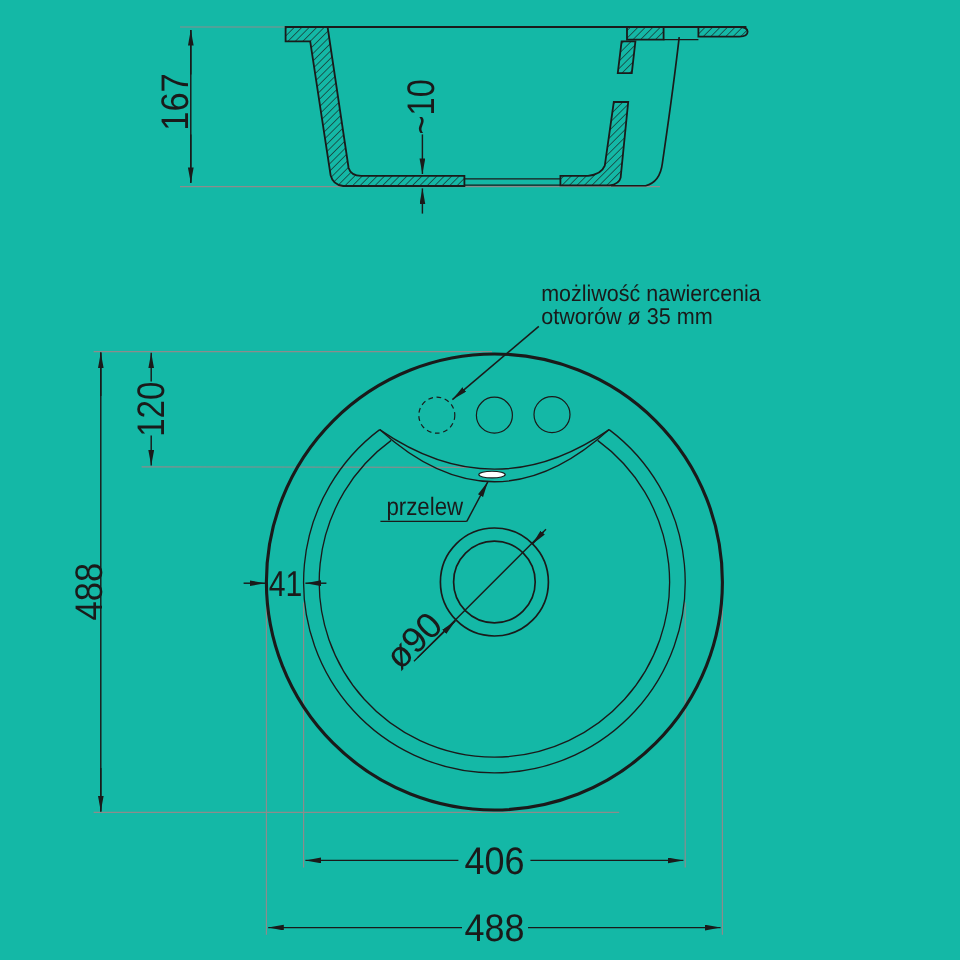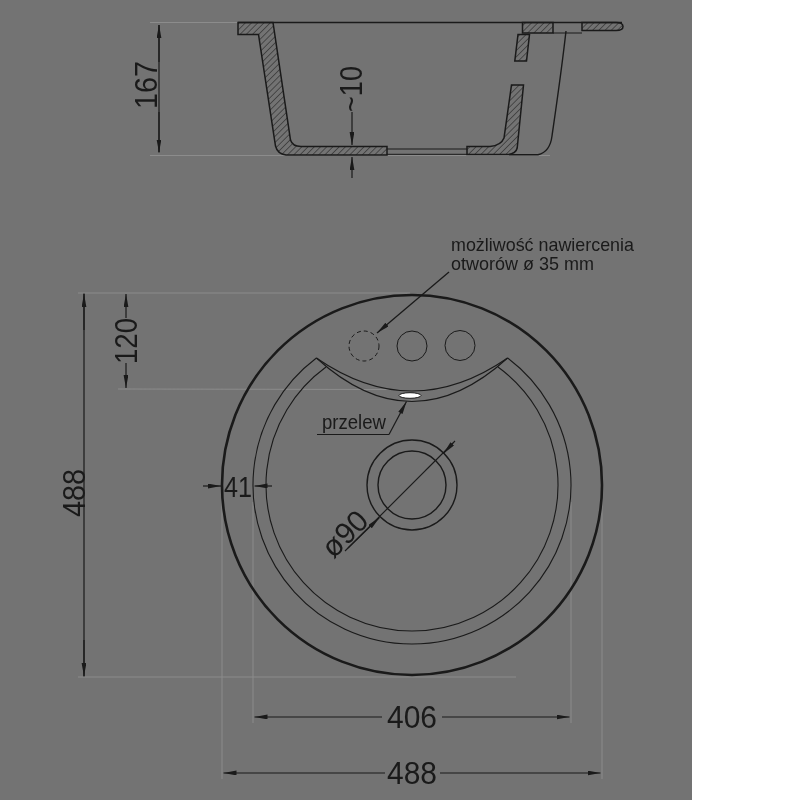--- a/index.html
+++ b/index.html
@@ -1,16 +1,16 @@
 <!DOCTYPE html>
 <html><head>
 <meta charset="utf-8">
 <style>
   html,body{margin:0;padding:0;background:#ffffff;}
-  .stage{width:692px;height:800px;position:relative;background:#737373;font-family:"Liberation Sans",sans-serif;}
+  .stage{width:800px;height:800px;position:relative;background:#14b8a6;font-family:"Liberation Sans",sans-serif;}
   svg{display:block;}
   text{fill:#1a1a1a;}
   .dimtxt{font-family:"Liberation Sans",sans-serif;font-size:32px;}
   .dimtxt-sm{font-family:"Liberation Sans",sans-serif;font-size:30px;}
   .lbl{font-family:"Liberation Sans",sans-serif;font-size:21px;}
   .note{font-family:"Liberation Sans",sans-serif;font-size:19px;}
 </style>
 </head>
 <body>
 

